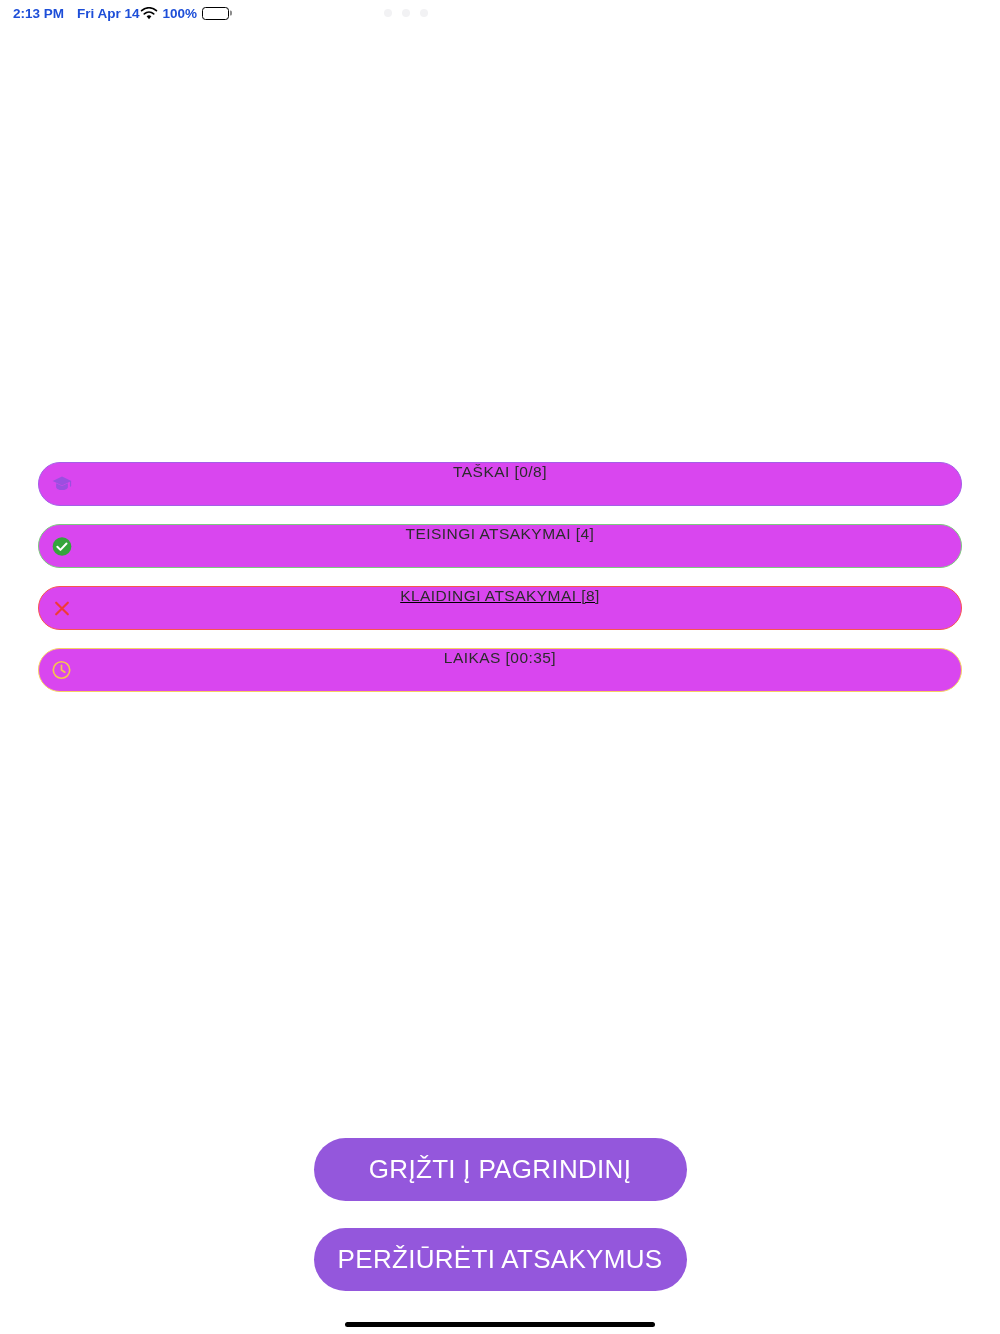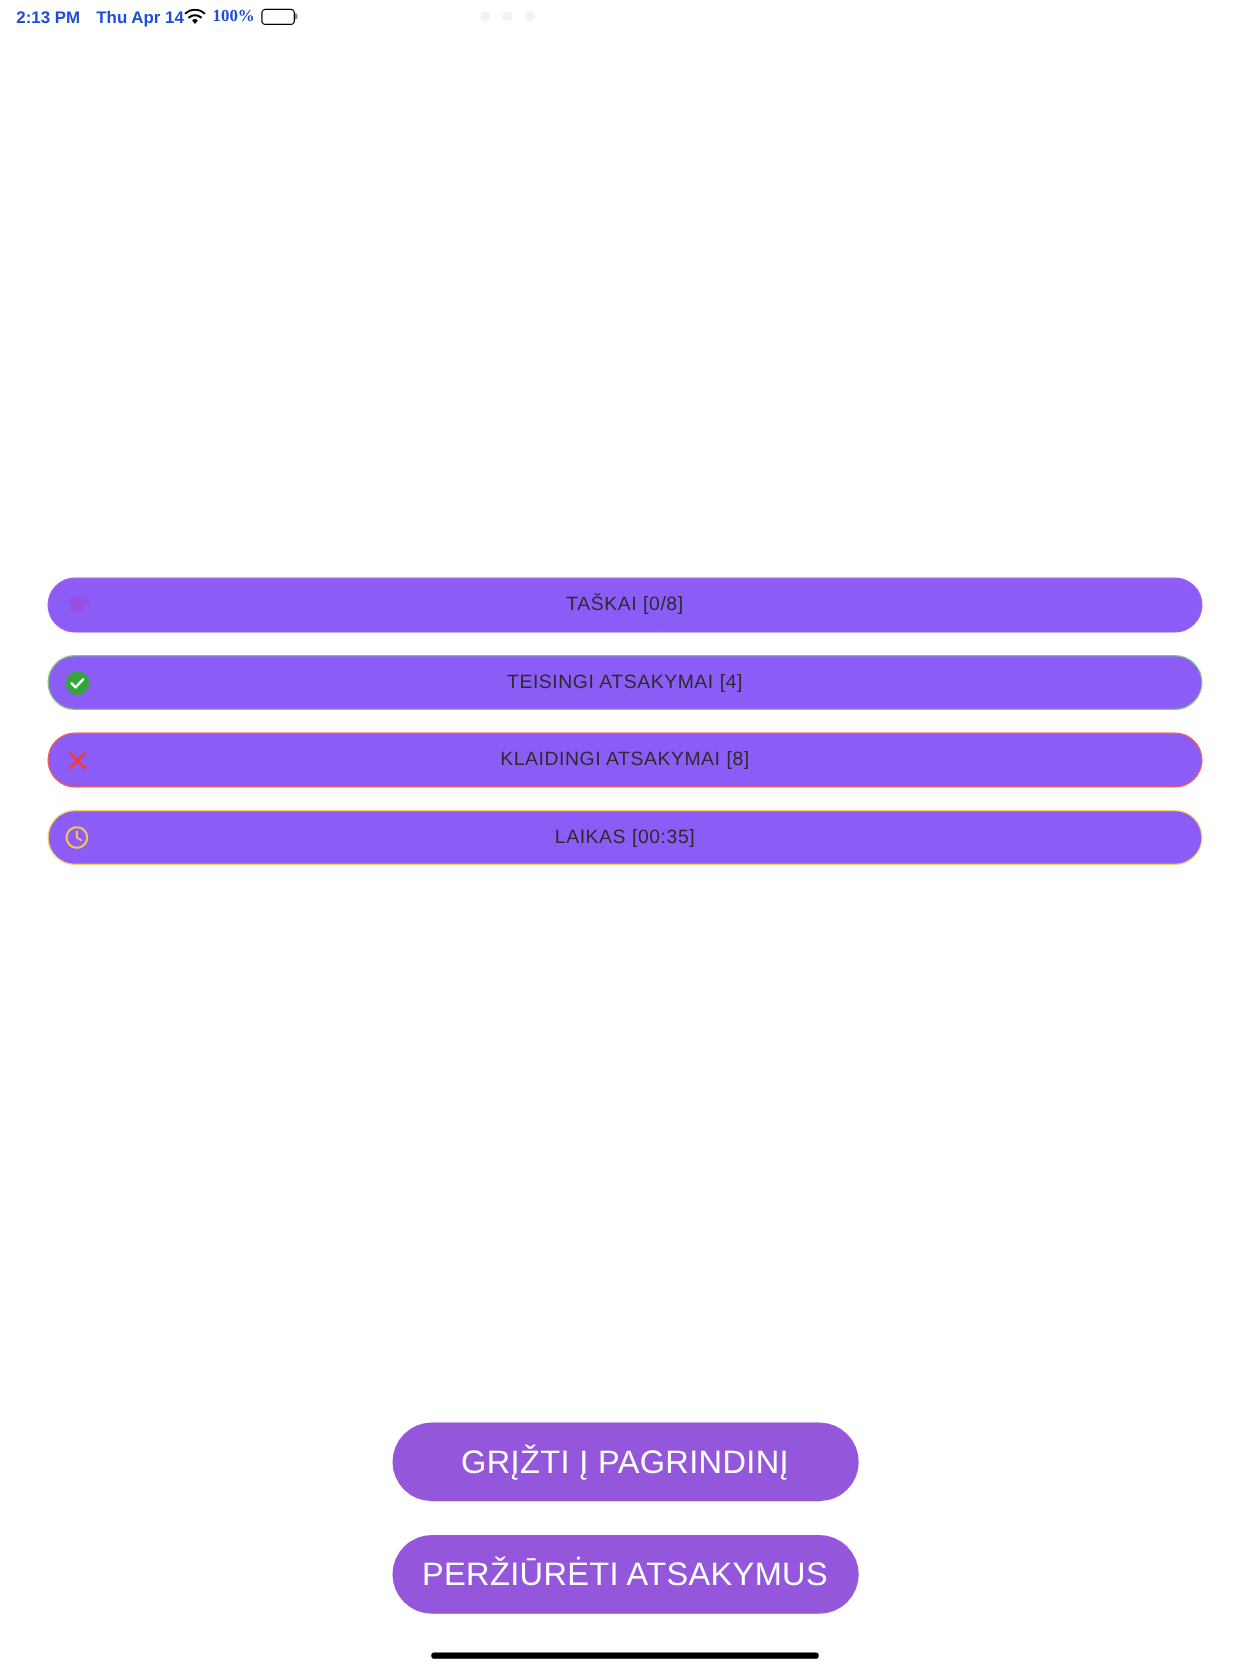--- a/index.html
+++ b/index.html
@@ -35,21 +35,20 @@
     display: flex;
     align-items: center;
     gap: 13px;
     white-space: nowrap;
   }
   .status-right {
     display: flex;
     align-items: center;
     gap: 5px;
     white-space: nowrap;
-    font-family: Liberation Serif, serif;
   }
   .multitask-dots {
     position: absolute;
     left: 0; right: 0;
     top: 9px;
     margin: 0 auto;
     width: 44px;
     display: flex;
     justify-content: space-between;
   }
@@ -90,23 +89,23 @@
     top: 462px;
     left: 38px;
     width: 924px;
   }
   .stat-row {
     position: relative;
     height: 44px;
     margin-bottom: 18px;
     border-radius: 22px;
     border: 1.6px solid #cccccc;
-    background: #8b5cf6;
-    display: flex;
-    align-items: center;
+    background: #d946ef;
+    display: flex;
+    align-items: flex-start;
     justify-content: center;
     box-sizing: border-box;
   }
   .stat-row:last-child { margin-bottom: 0; }
   .stat-icon {
     position: absolute;
     left: 11px;
     top: 50%;
     transform: translateY(-50%);
     width: 23px; height: 23px;
@@ -117,21 +116,21 @@
   .stat-icon svg { display: block; }
   .stat-label {
     font-size: 15.5px;
     color: #2b2b2b;
     letter-spacing: .45px;
     font-weight: 400;
   }
 
   .row-points  { border-color: #a45ee8; }
   .row-correct { border-color: #7dc97f; }
-  .row-wrong   { border-color: #f8564f; }
+  .row-wrong   { border-color: #f8564f; text-decoration: underline; }
   .row-time    { border-color: #f7cf63; }
 
   
   .actions {
     position: absolute;
     left: 0; right: 0;
     top: 1138px;
     display: flex;
     flex-direction: column;
     align-items: center;
@@ -166,21 +165,21 @@
     border-radius: 3px;
     background: #000000;
   }
 </style>
 </head>
 <body>
 
 <div class="status-bar">
   <div class="status-left">
     <span>2:13 PM</span>
-    <span>Thu Apr 14</span>
+    <span>Fri Apr 14</span>
   </div>
 
   <div class="multitask-dots">
     <i></i>
     <i></i>
     <i></i>
   </div>
 
   <div class="status-right">
     <span>

